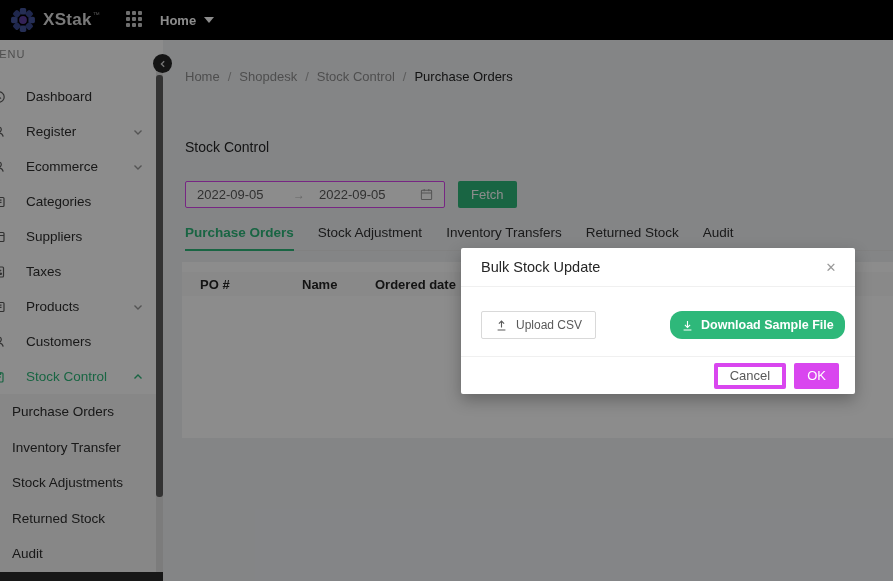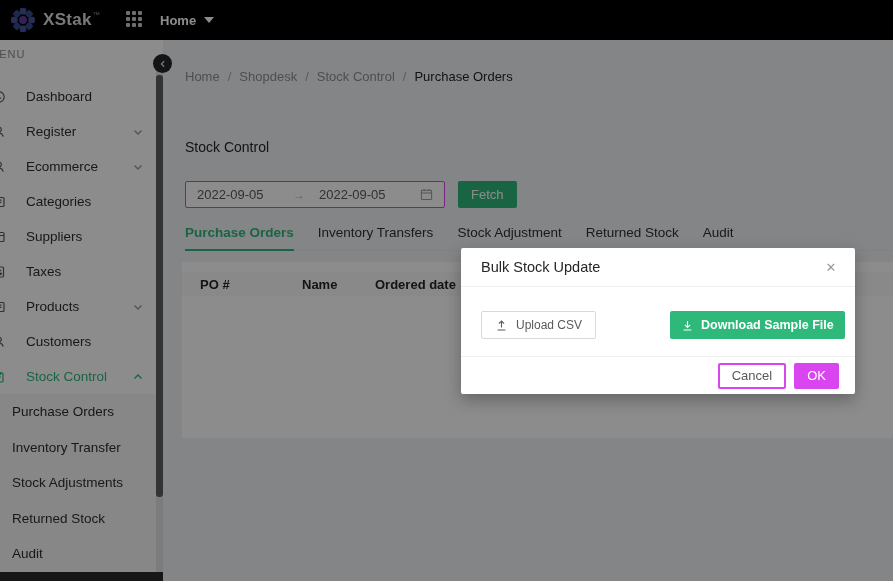--- a/index.html
+++ b/index.html
@@ -72,25 +72,25 @@
            border-radius:2px; box-shadow:0 6px 16px rgba(0,0,0,.28); z-index:60; }
   .modal-header { height:39px; border-bottom:1px solid #f0f0f0; display:flex; align-items:center; padding:0 20px; }
   .modal-title { font-size:14.5px; font-weight:500; color:#262626; }
   .modal-close { position:absolute; right:14px; top:10px; width:20px; height:20px; text-align:center; line-height:20px;
                  color:#999; font-size:13px; cursor:pointer; }
   .modal-body { position:relative; height:69px; }
   .upload-btn { position:absolute; left:20px; top:24px; height:28px; padding:0 13px; background:#fff;
                 border:1px solid #d9d9d9; border-radius:2px; font-size:12px; color:#595959;
                 display:flex; align-items:center; gap:8px; font-family:inherit; cursor:pointer; }
   .download-btn { position:absolute; left:209px; top:24px; height:28px; padding:0 11px; background:#2eb87a;
-                  border:none; border-radius:2px; font-size:12.5px; font-weight:600; color:#fff;
+                  border:none; border-radius:12px; font-size:12.5px; font-weight:600; color:#fff;
                   display:flex; align-items:center; gap:7px; font-family:inherit; cursor:pointer; }
   .modal-footer { position:absolute; left:0; right:0; bottom:0; height:38px; border-top:1px solid #f0f0f0;
                   display:flex; align-items:center; justify-content:flex-end; gap:8px; padding-right:16px; }
-  .cancel-btn { height:26px; padding:0 12px; background:#fff; border:2px solid #d946ef; border-radius:2px;
+  .cancel-btn { height:26px; padding:0 12px; background:#fff; border:4px solid #d946ef; border-radius:2px;
                 color:#595959; font-size:13px; font-family:inherit; cursor:pointer; }
   .ok-btn { height:26px; padding:0 13px; background:#d946ef; border:none; border-radius:2px;
             color:#fff; font-size:13px; font-family:inherit; cursor:pointer; }
 </style>
 </head>
 <body>
 
 <div class="topbar">
   <div class="logo">
     <span>
@@ -306,22 +306,22 @@
       <svg viewBox="0 0 14 14" fill="none" stroke="currentColor" stroke-width="1.1">
           <rect x="1.5" y="2.5" width="11" height="10" rx="1"></rect>
           <path d="M1.5 5.5h11M4.5 1.2v2.4M9.5 1.2v2.4"></path>
         </svg>
     </span>
   </div>
   <button class="fetch-btn">Fetch</button>
 
   <div class="tabs">
     <div class="tab active">Purchase Orders</div>
+    <div class="tab">Stock Adjustment</div>
     <div class="tab">Inventory Transfers</div>
-    <div class="tab">Stock Adjustment</div>
     <div class="tab">Returned Stock</div>
     <div class="tab">Audit</div>
   </div>
 
   <div class="card">
     <div class="thead">
       <span class="th th-0">PO #</span>
       <span class="th th-1">Name</span>
       <span class="th th-2">Ordered date</span>
     </div>

